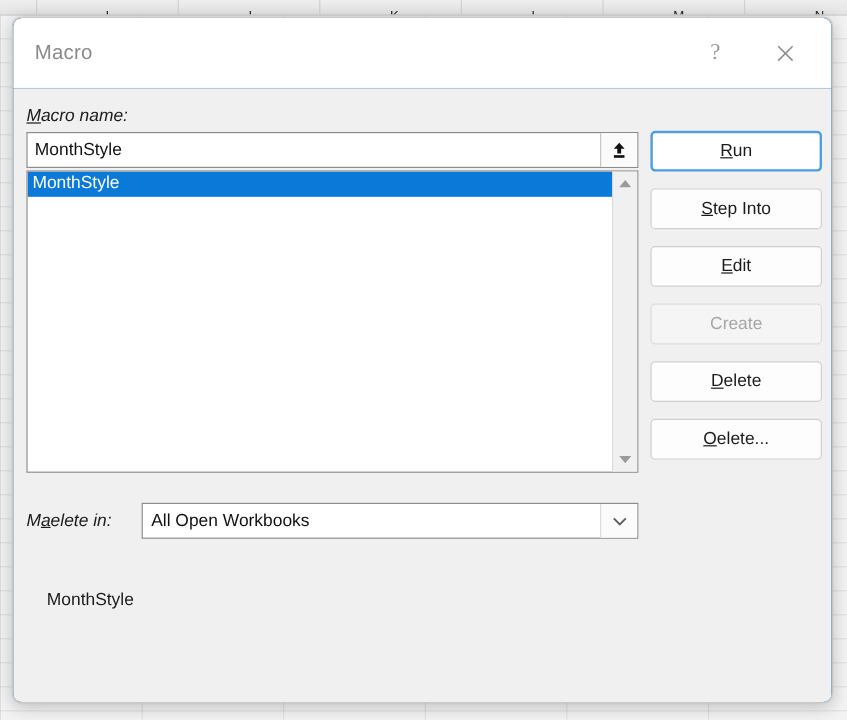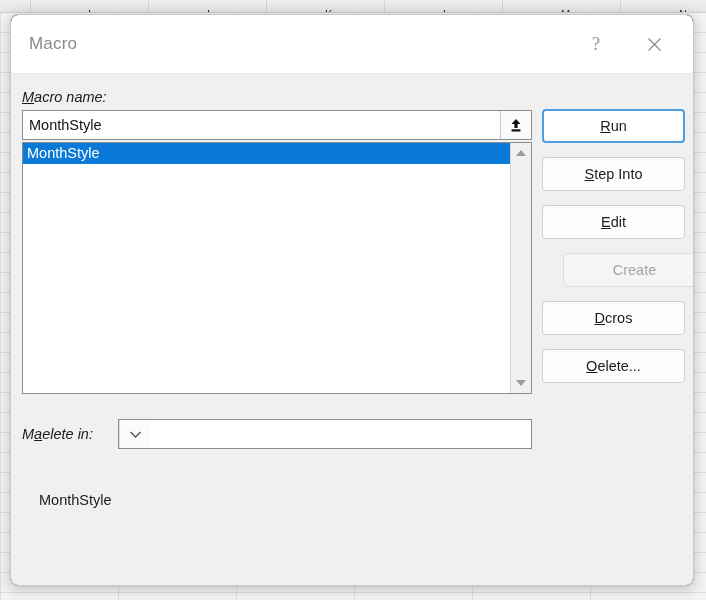--- a/index.html
+++ b/index.html
@@ -287,21 +287,21 @@
     background: #ffffff;
   }
   .dlg-button.disabled {
     color: #a6a6a6;
     background: #f5f5f5;
     border-color: #dcdcdc;
   }
   #run-button        { left: 531px; top: 35px;  }
   #step-into-button  { left: 531px; top: 83px;  }
   #edit-button       { left: 531px; top: 131px; }
-  #create-button     { left: 552px; top: 179px; }
+  #create-button     { left: 531px; top: 179px; }
   #delete-button     { left: 531px; top: 227px; }
   #options-button    { left: 531px; top: 275px; }
   #cancel-button     { left: 531px; top: 470px; }
 </style>
 </head>
 <body>
 
 <div id="app-background">
   <div id="ribbon-strip">
       <div class="rtick" style="left: 30px;"></div>
@@ -360,20 +360,21 @@
         </div>
         <div id="sb-arrow-down" class="sb-arrow">
           <div class="tri tri-down"></div>
         </div>
       </div>
     </div>
 
     <div id="macros-in-label" class="field-label"><span>M</span><span class="accel">a</span><span>elete in:</span></div>
 
     <div id="macros-in-select">
+      <div id="macros-in-value">All Open Workbooks</div>
       <div id="macros-in-arrow">
         <svg width="13" height="9" viewBox="0 0 13 9">
           <polyline points="1.5,2 6.5,7 11.5,2" fill="none" stroke="#5a5a5a" stroke-width="1.5"></polyline>
         </svg>
       </div>
     </div>
 
     <div id="description-text">MonthStyle</div>
 
     <div id="run-button" class="dlg-button default">
@@ -386,21 +387,21 @@
       </div>
     <div id="edit-button" class="dlg-button">
         <span class="accel">E</span>
         <span>dit</span>
       </div>
     <div id="create-button" class="dlg-button disabled">
         <span>Create</span>
       </div>
     <div id="delete-button" class="dlg-button">
         <span class="accel">D</span>
-        <span>cros</span>
+        <span>elete</span>
       </div>
     <div id="options-button" class="dlg-button">
         <span class="accel">O</span>
         <span>elete...</span>
       </div>
 
   </div>
 </div>
 
 </body></html>

